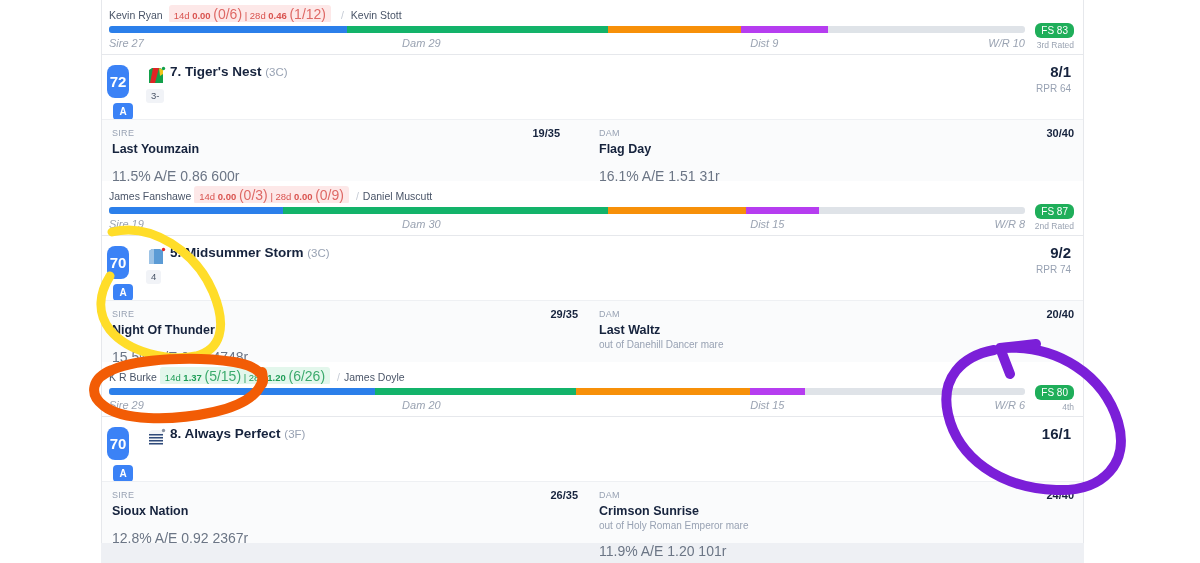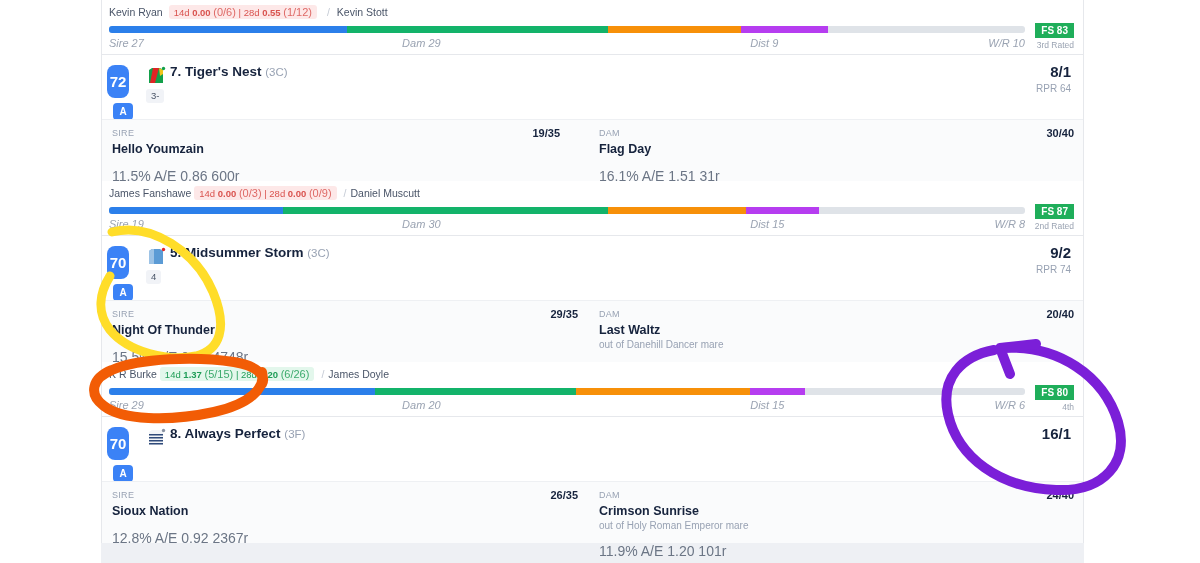--- a/index.html
+++ b/index.html
@@ -96,40 +96,40 @@
     background: #ffffff;
   }
   .conn-stat {
     display: inline-block; border-radius: 3px;
     padding: 1px 5px; margin: 0 3px;
     font-size: 9.5px;
   }
   .conn-stat.neg { background: #fde8e8; color: #d9534f; }
   .conn-stat.pos { background: #e3f7ec; color: #1f9d57; }
   .conn-stat b { font-weight: bold; }
-  .conn-stat .sub { font-size: 11px; opacity: 0.85; }
+  .conn-stat .sub { font-size: 14px; opacity: 0.85; }
   .sep { color: #c4cad4; margin: 0 4px; }
 
   
   .barwrap { position: relative; height: 32px; background: #ffffff; }
   .bar {
     position: absolute; left: 7px; top: 4px;
     width: 916px; height: 7px; border-radius: 3px;
     background: #dfe3e8; overflow: hidden; display: flex;
   }
   .bar i { display: block; height: 7px; }
   .labels { position: absolute; left: 7px; top: 15px; width: 916px; height: 12px; }
   .labels span {
     position: absolute; font-size: 11px; color: #9aa3b2; white-space: nowrap; font-style: italic;
   }
   .fsbadge {
     position: absolute; right: 9px; top: 1px;
     background: #1fae5a; color: #fff;
-    border-radius: 0; padding: 2px 6px;
-    font-size: 10px; font-weight: bold;
+    border-radius: 6px; padding: 2px 6px;
+    font-size: 10px; font-weight: normal;
   }
   .fsrank {
     position: absolute; right: 9px; top: 18px;
     font-size: 8.5px; color: #9aa3b2; white-space: nowrap;
   }
 
   .divider { height: 1px; background: #e6e8ec; }
   #annotations { position: absolute; inset: 0; z-index: 50; }
 </style>
 </head>
@@ -144,21 +144,21 @@
 
     <div class="runner">
       <div class="connections">
         <span>Kevin Ryan</span>
         <span class="conn-stat neg">
           <span>14d</span>
           <b>0.00</b>
           <span class="sub">(0/6)</span>
           <span>|</span>
           <span>28d</span>
-          <b>0.55</b>
+          <b>0.46</b>
           <span class="sub">(1/12)</span>
         </span>
         <span class="sep">/</span>
         <span>Kevin Stott</span>
       </div>
       <div class="barwrap">
         <div class="bar">
             <i style="width: 26%; background: rgb(43, 127, 234);"></i>
             <i style="width: 28.5%; background: rgb(19, 179, 106);"></i>
             <i style="width: 14.5%; background: rgb(247, 144, 9);"></i>
@@ -190,21 +190,21 @@
             <div class="horse-name">7. Tiger's Nest <span class="agesex">(3C)</span></div>
             <div class="form-chip">3-</div>
             <div class="odds">
               <div class="price">8/1</div>
               <div class="rpr">RPR 64</div>
             </div>
           </div>
           <div class="breeding">
             <div class="halfcol sire">
               <div class="bl">SIRE</div>
-              <div class="bn">Hello Youmzain</div>
+              <div class="bn">Last Youmzain</div>
               <div class="bs">11.5%  A/E 0.86  600r</div>
             </div>
             <div class="frac" style="right:523px">19/35</div>
             <div class="halfcol dam">
               <div class="bl">DAM</div>
               <div class="bn">Flag Day</div>
               <div class="bs">16.1%  A/E 1.51  31r</div>
             </div>
             <div class="frac">30/40</div>
           </div>

